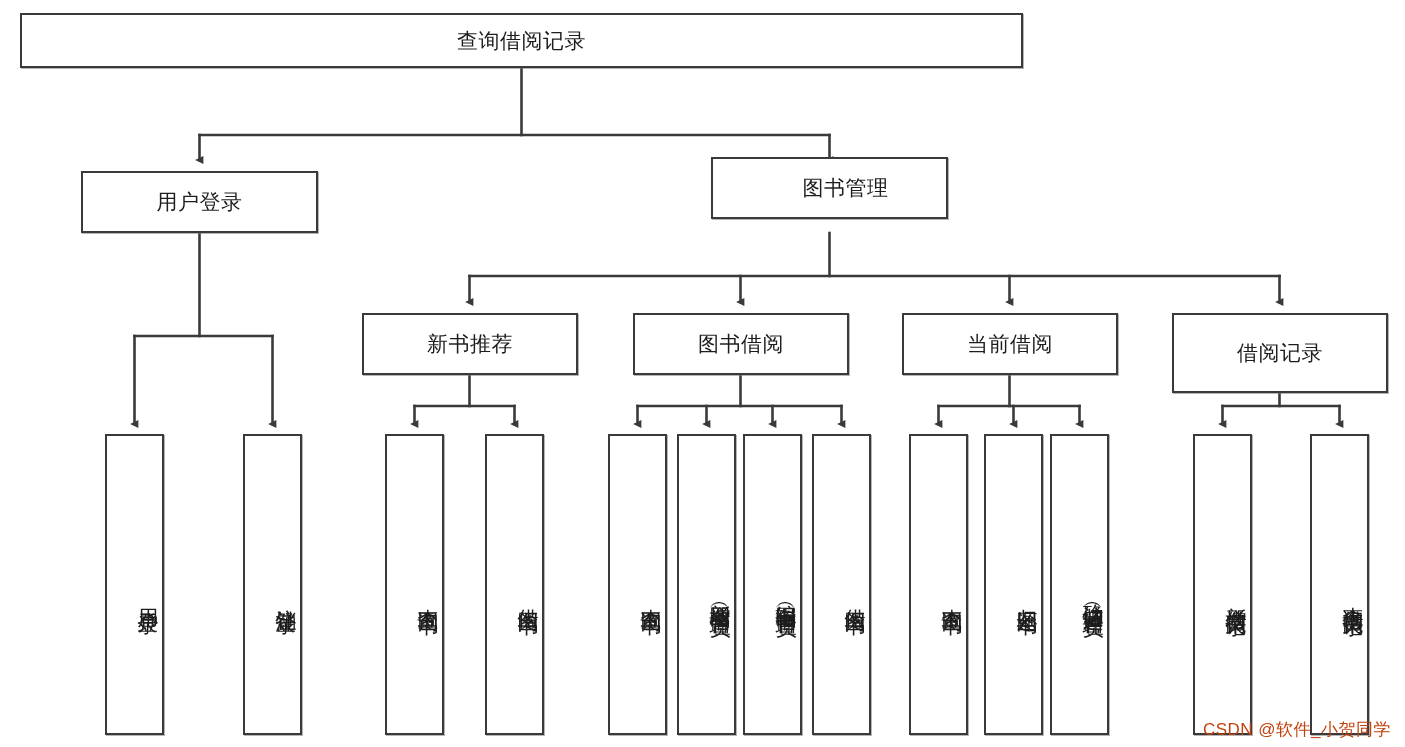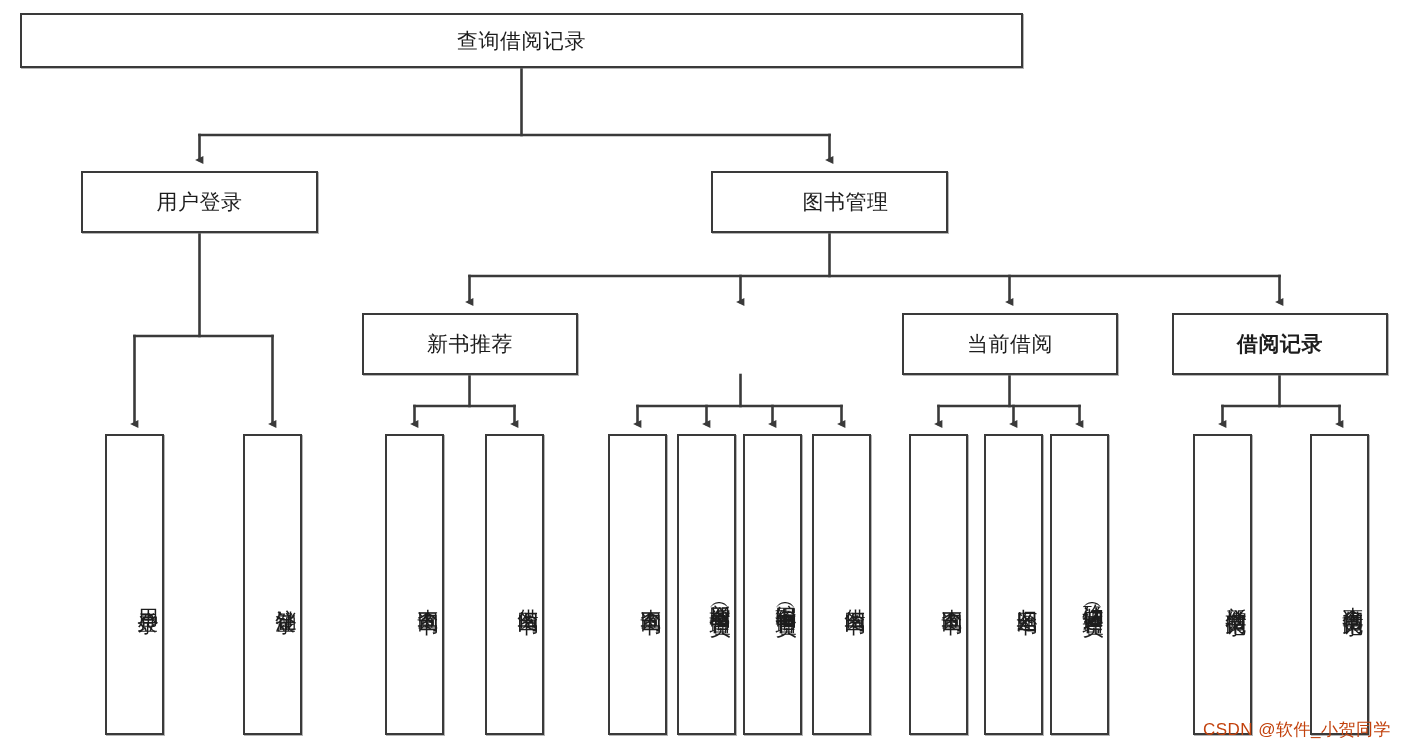--- a/index.html
+++ b/index.html
@@ -120,31 +120,34 @@
     </g>
   </svg>
 
   <div class="node horiz" style="left:20px;top:13px;width:1003px;height:55px;">
     <span>查询借阅记录</span>
   </div>
 
   <div class="node horiz" style="left:81px;top:171px;width:237px;height:62px;">
     <span>用户登录</span>
   </div>
-  <div class="node horiz" style="left:711px;top:171px;width:237px;height:62px;padding-left:32px;">
+  <div class="node horiz" style="left:711px;top:157px;width:237px;height:62px;padding-left:32px;">
     <span>图书管理</span>
   </div>
 
   <div class="node horiz" style="left:362px;top:313px;width:216px;height:62px;align-items:center;">
     <span>新书推荐</span>
   </div>
+  <div class="node horiz" style="left:633px;top:313px;width:216px;height:62px;">
+    <span>图书借阅</span>
+  </div>
   <div class="node horiz" style="left:902px;top:313px;width:216px;height:62px;justify-content:center;">
     <span>当前借阅</span>
   </div>
-  <div class="node horiz" style="left:1172px;top:313px;width:216px;height:62px;font-weight:bold;">
+  <div class="node horiz" style="left:1172px;top:313px;width:216px;height:80px;">
     <span>借阅记录</span>
   </div>
 
   <div class="node vert" style="left:105px;top:434px;width:59px;height:301px;">
     <span class="vtext">用户登录</span>
   </div>
   <div class="node vert" style="left:243px;top:434px;width:59px;height:301px;">
     <span class="vtext">注销登录</span>
   </div>
 

